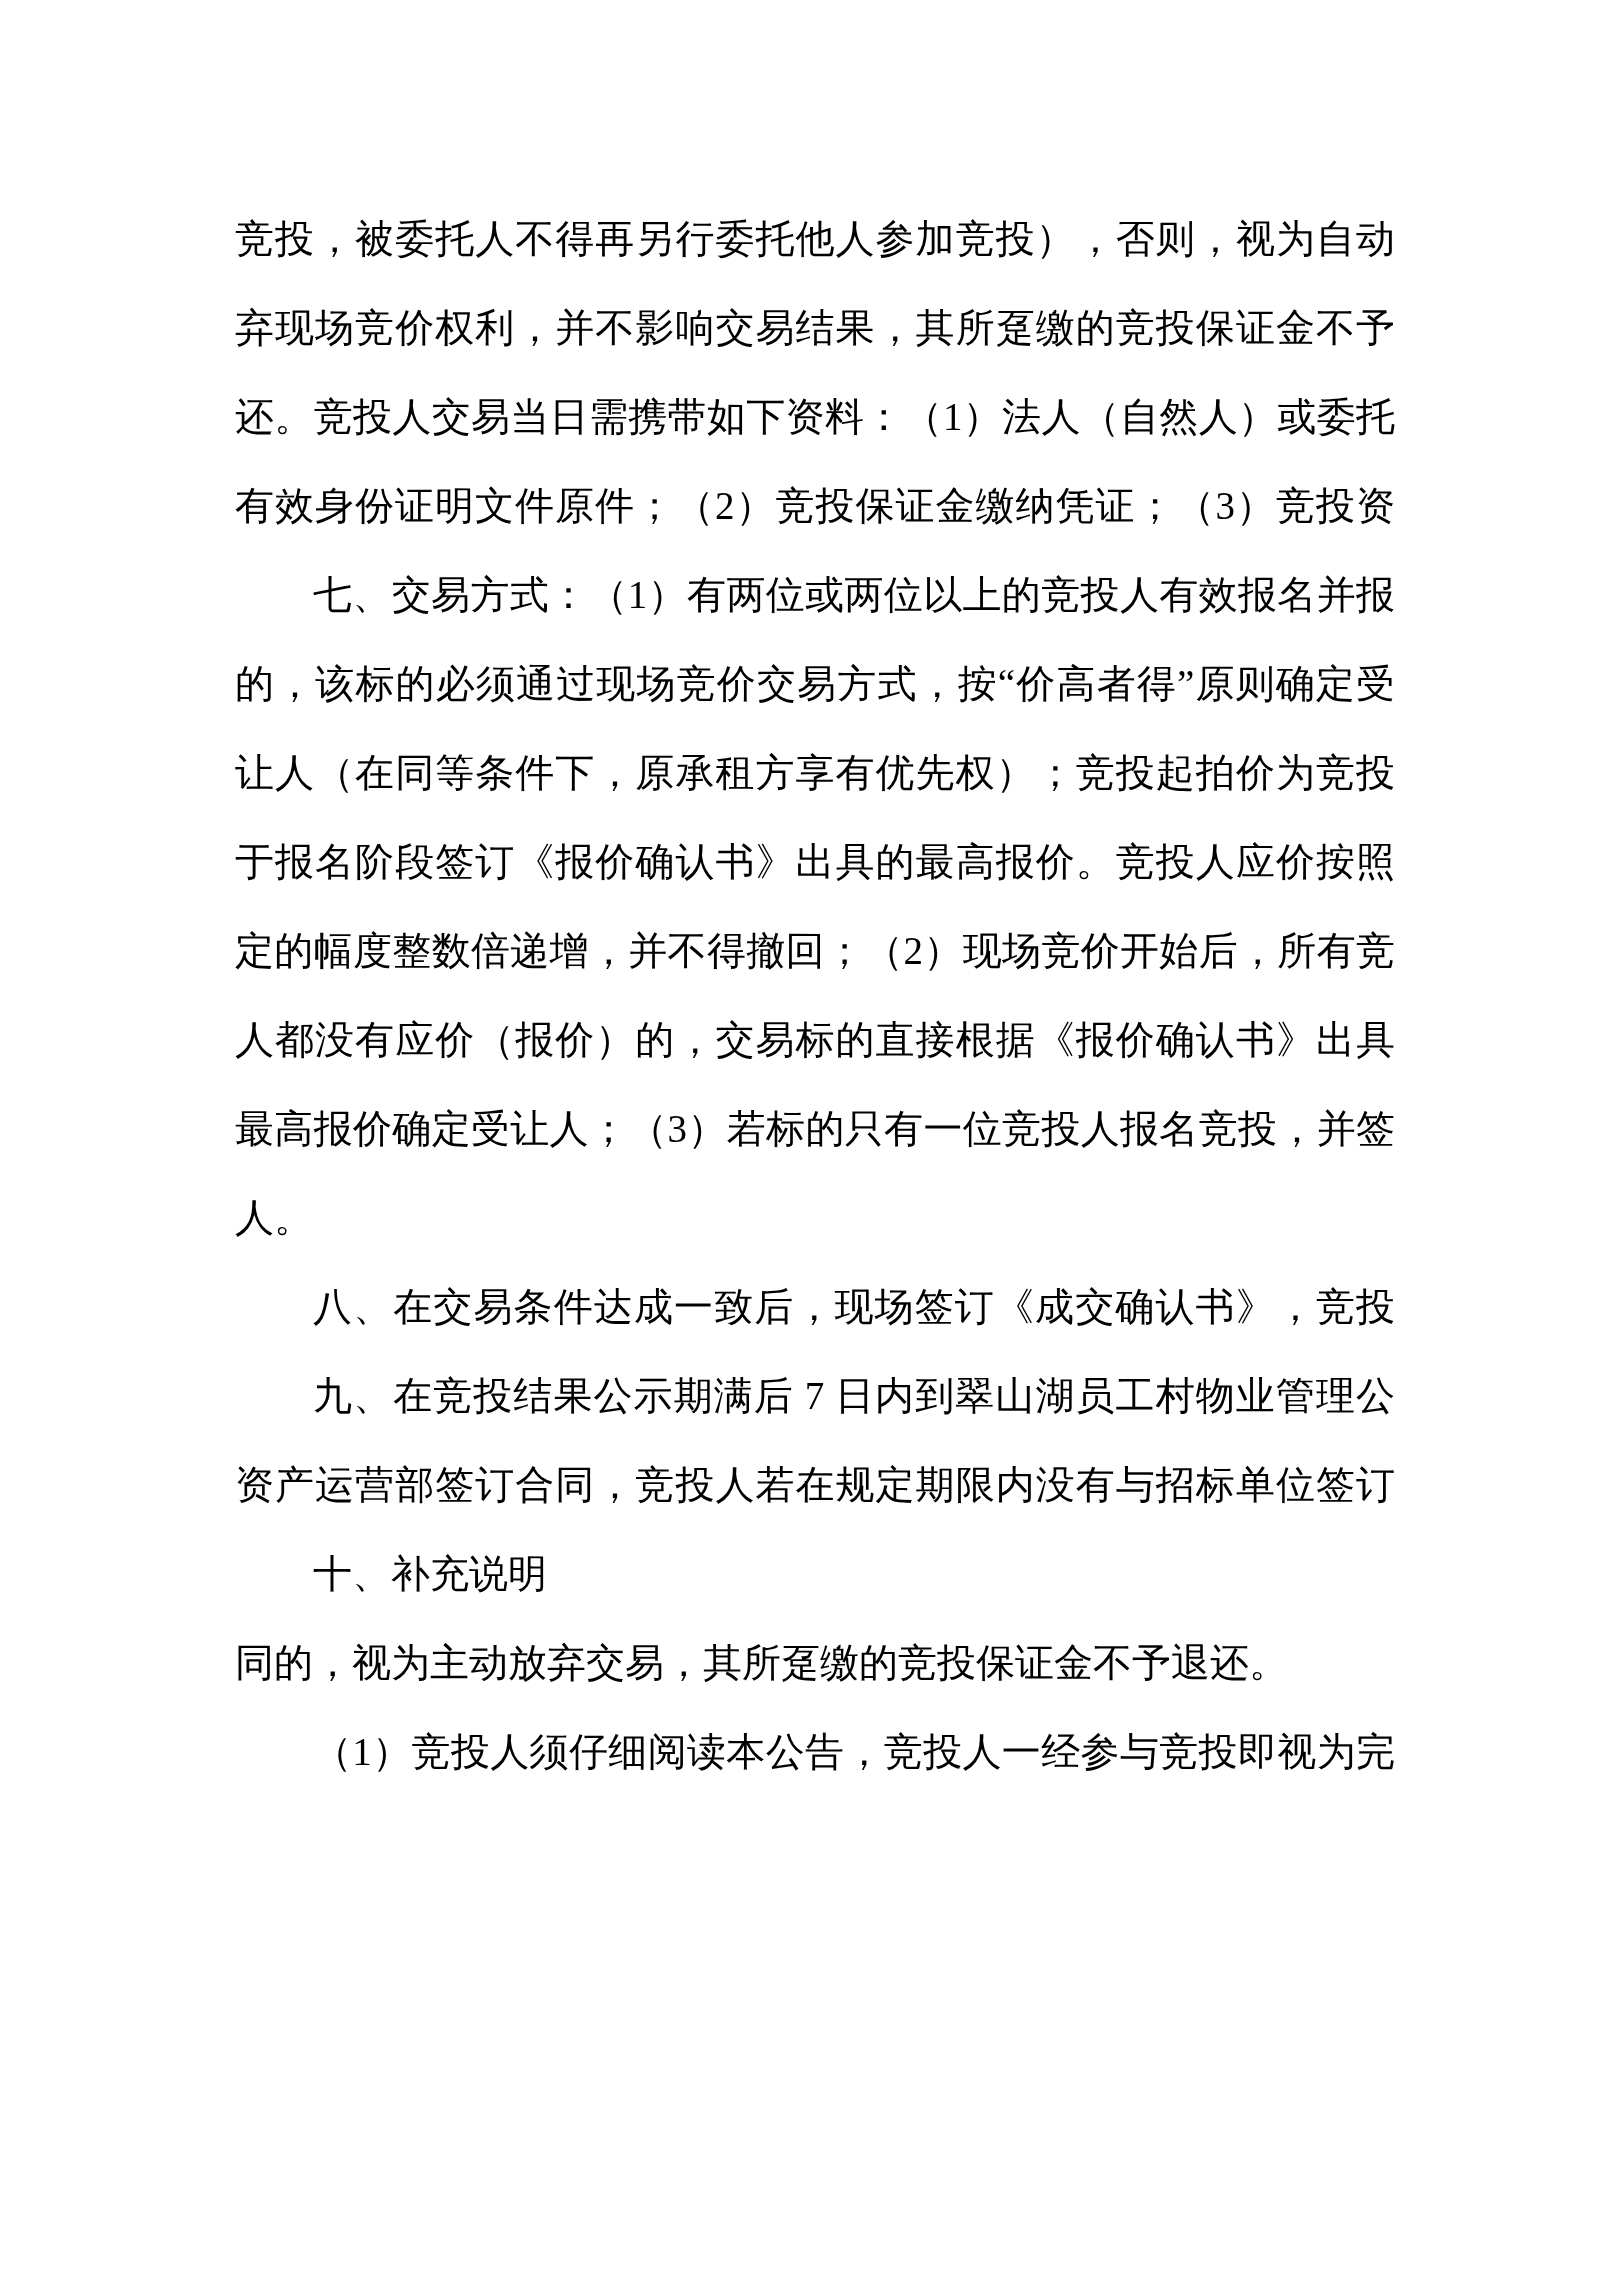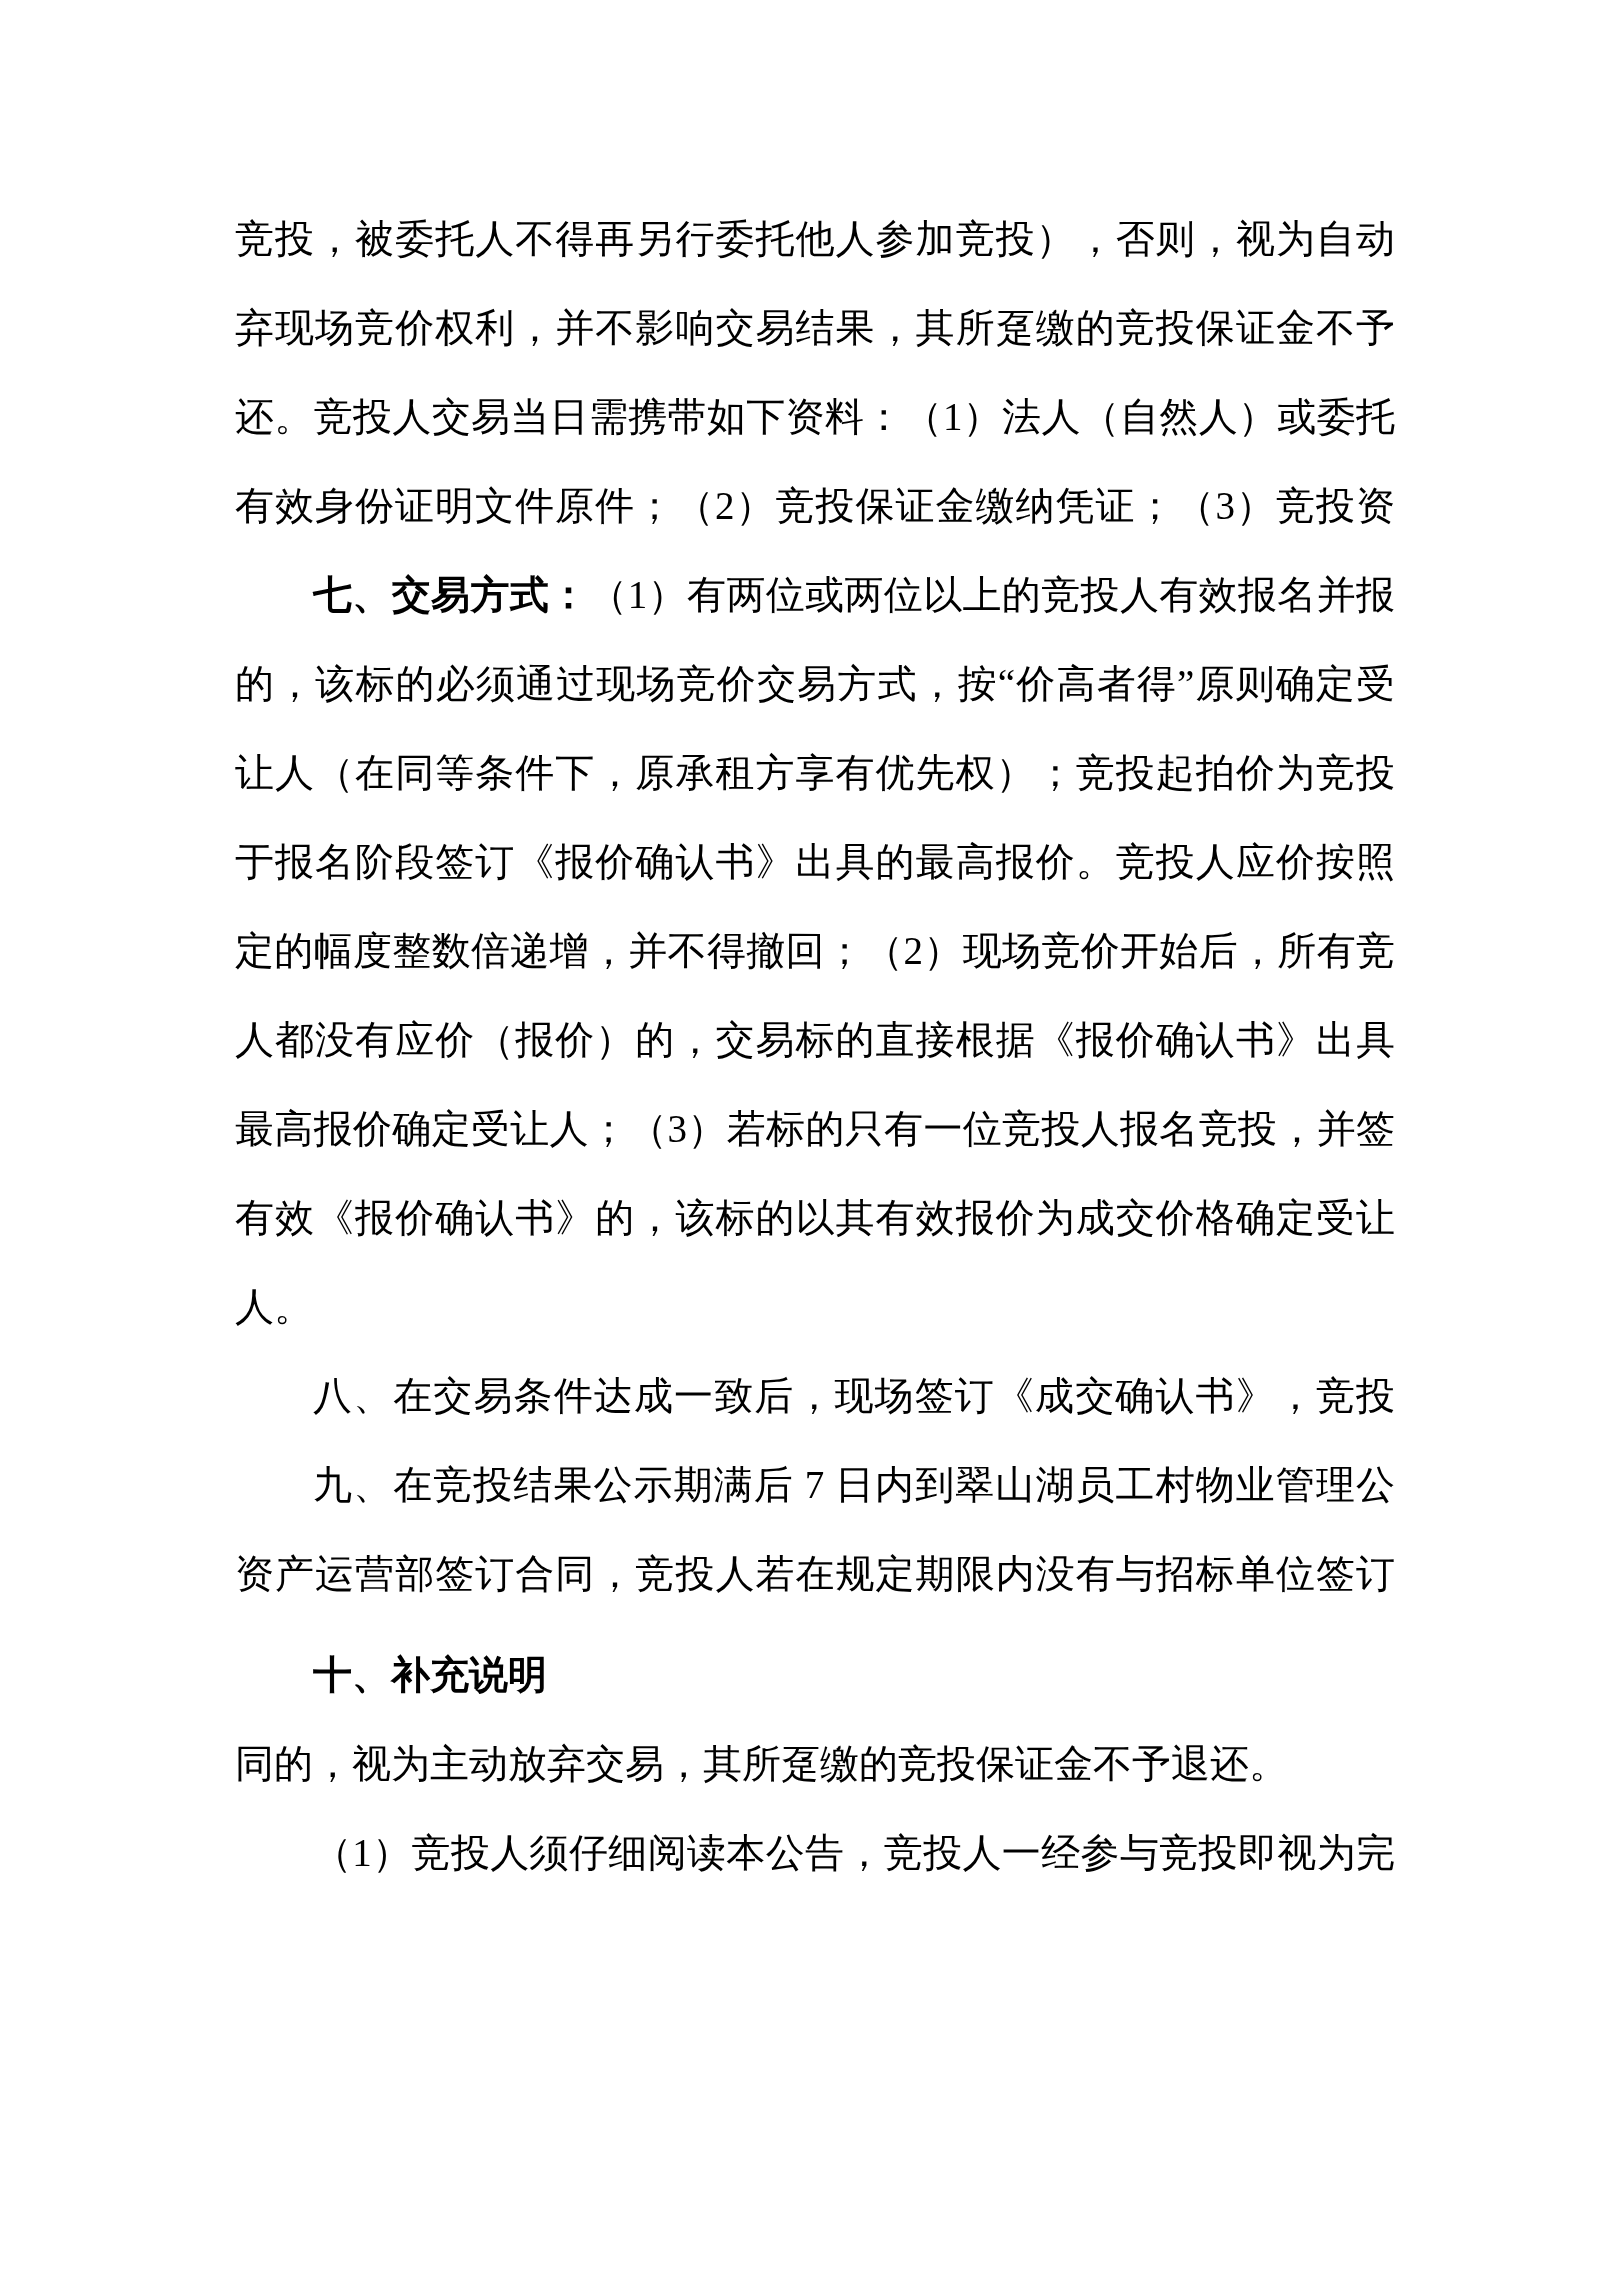--- a/index.html
+++ b/index.html
@@ -32,41 +32,39 @@
     white-space: normal;
   }
   .line.j {
     text-align-last: justify;
   }
   .line.indent {
     text-indent: 78px;
   }
   .line.bold,
   .line b {
-    font-weight: bold;
-    margin-top: 12px;
+    font-weight: normal;
   }
 </style>
 </head>
 <body>
 
 <div class="page">
   <div class="text-block">
       <div class="line j">竞投，被委托人不得再另行委托他人参加竞投），否则，视为自动放</div>
       <div class="line j">弃现场竞价权利，并不影响交易结果，其所趸缴的竞投保证金不予退</div>
       <div class="line j">还。竞投人交易当日需携带如下资料：（1）法人（自然人）或委托人</div>
       <div class="line j">有效身份证明文件原件；（2）竞投保证金缴纳凭证；（3）竞投资格</div>
       <div class="line j indent"><b>七、交易方式：</b><span>（1）有两位或两位以上的竞投人有效报名并报价</span></div>
       <div class="line j">的，该标的必须通过现场竞价交易方式，按“价高者得”原则确定受</div>
       <div class="line j">让人（在同等条件下，原承租方享有优先权）；竞投起拍价为竞投人</div>
       <div class="line j">于报名阶段签订《报价确认书》出具的最高报价。竞投人应价按照规</div>
       <div class="line j">定的幅度整数倍递增，并不得撤回；（2）现场竞价开始后，所有竞投</div>
       <div class="line j">人都没有应价（报价）的，交易标的直接根据《报价确认书》出具的</div>
       <div class="line j">最高报价确定受让人；（3）若标的只有一位竞投人报名竞投，并签订</div>
-      <div class="line j">有效《报价确认书》的，该标的以其有效报价为成交价格确定受让</div>
       <div class="line">人。</div>
       <div class="line j indent">八、在交易条件达成一致后，现场签订《成交确认书》，竞投结</div>
       <div class="line j indent">九、在竞投结果公示期满后 7 日内到翠山湖员工村物业管理公司</div>
       <div class="line j">资产运营部签订合同，竞投人若在规定期限内没有与招标单位签订合</div>
       <div class="line indent bold">十、补充说明</div>
       <div class="line">同的，视为主动放弃交易，其所趸缴的竞投保证金不予退还。</div>
       <div class="line j indent">（1）竞投人须仔细阅读本公告，竞投人一经参与竞投即视为完全</div>
     </div>
 </div>
 

